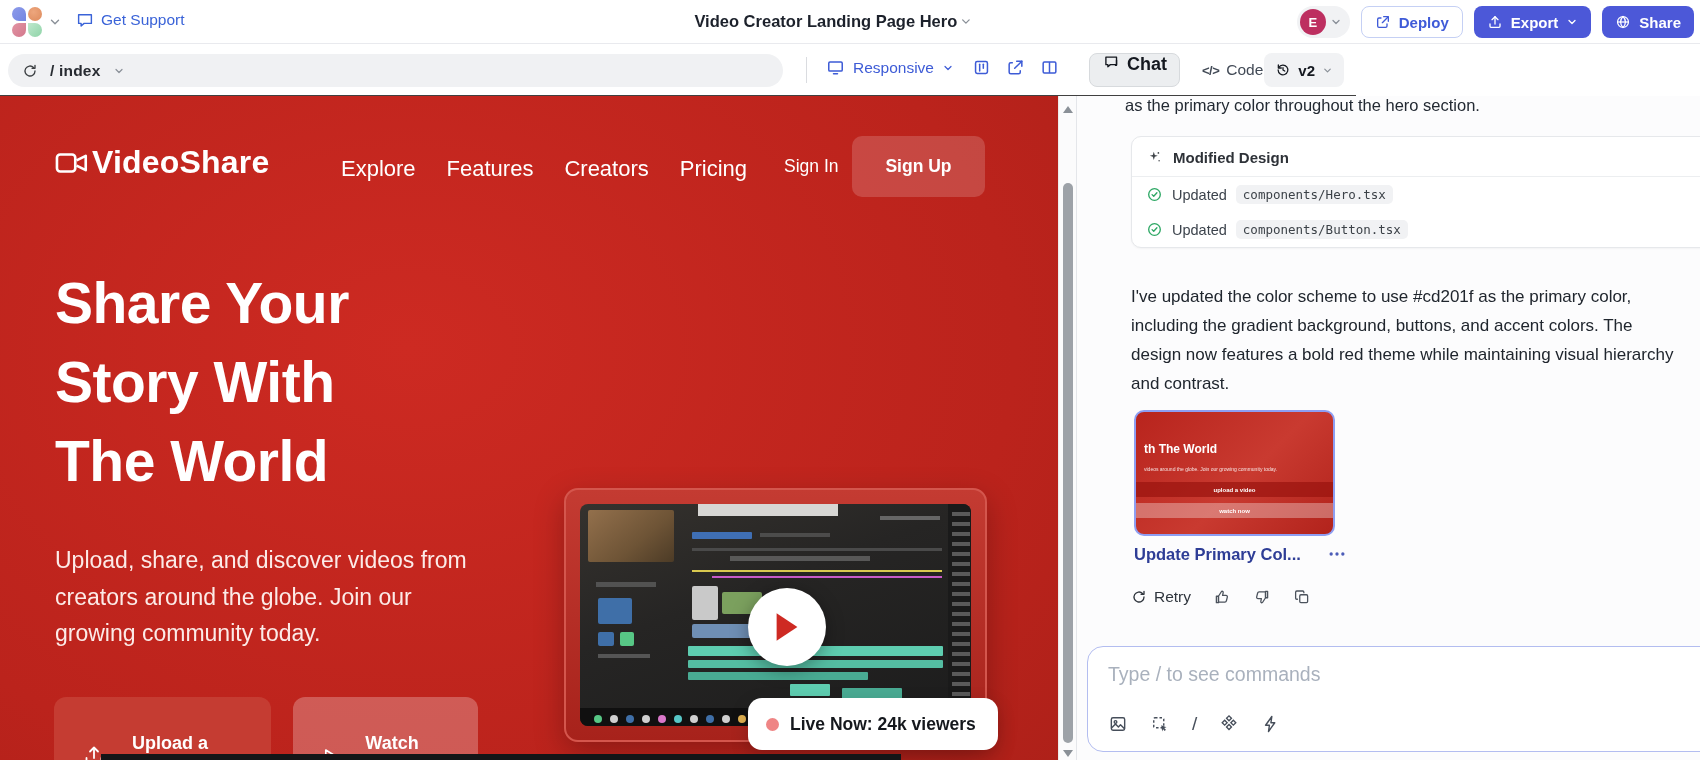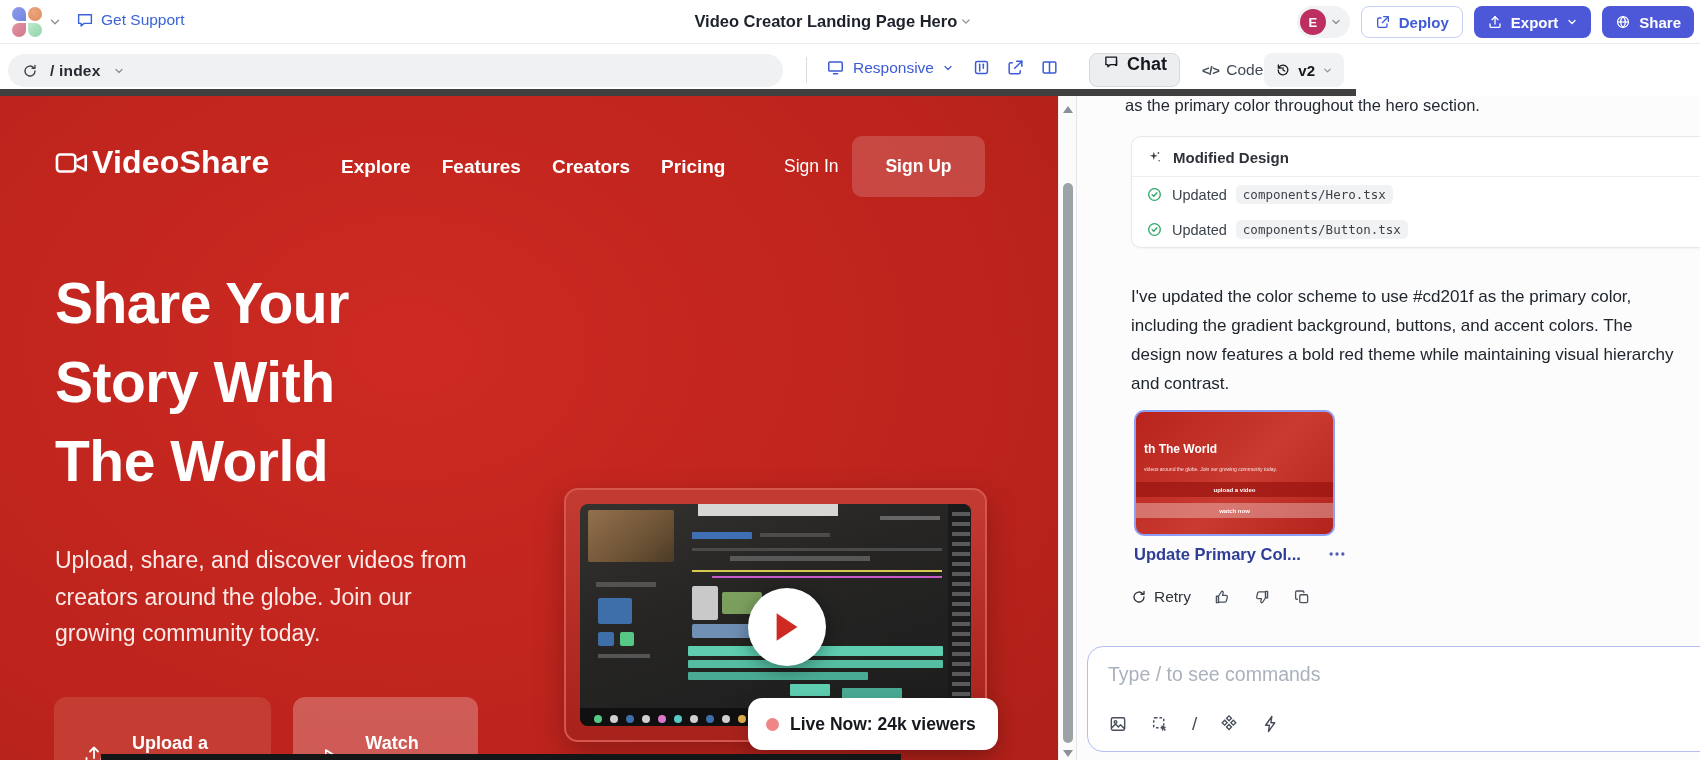--- a/index.html
+++ b/index.html
@@ -29,21 +29,21 @@
                  padding:3px 8px 3px 3px; cursor:pointer; }
   .avatar { width:26px; height:26px; border-radius:50%; background:#bd2f60; color:#fff;
             font-size:13px; font-weight:700; display:flex; align-items:center; justify-content:center; }
   .btn { display:flex; align-items:center; gap:8px; height:32px; padding:0 13px; border-radius:8px;
          font-size:15px; font-weight:600; cursor:pointer; white-space:nowrap; }
   .btn-outline { background:#fff; border:1px solid #c5d0f4; color:#3f5bd8; }
   .btn-solid { background:#4c58d8; color:#fff; }
 
   
   .toolbar { position:absolute; left:0; top:44px; width:1356px; height:52px; background:#fff;
-             border-bottom:7px solid #404040; }
+             border-bottom:1px solid #404040; }
   .urlbar { position:absolute; left:8px; top:10px; width:775px; height:33px; background:#f0f1f3;
             border-radius:17px; display:flex; align-items:center; gap:12px; padding:0 14px;
             color:#272b31; }
   .urlbar .path { font-size:15.5px; font-weight:600; letter-spacing:.2px; }
   .vdiv { position:absolute; left:806px; top:13px; width:1px; height:26px; background:#dadce0; }
   .resp { position:absolute; left:826px; top:14px; display:flex; align-items:center; gap:8px;
           color:#3d5bd6; font-size:15.5px; font-weight:500; cursor:pointer; }
   .tb-icons { position:absolute; left:972px; top:14px; display:flex; align-items:center; gap:15px; color:#3d5bd6; }
   .tabs { position:absolute; left:1089px; top:9px; display:flex; align-items:center; gap:22px; }
   .tab-chat { display:flex; gap:8px; background:#eceef0; border:1px solid #d7dadd;
@@ -54,21 +54,21 @@
               background:#f1f2f4; border-radius:8px; height:34px; padding:0 11px; font-size:15px;
               font-weight:600; color:#14181f; cursor:pointer; }
 
   
   .preview { position:absolute; left:0; top:96px; width:1076px; height:664px; overflow:hidden;
              background:radial-gradient(125% 150% at 38% 38%, #cd2a22 0%, #bb231c 45%, #961c14 100%); }
   .hero-nav { position:absolute; left:0; top:0; width:1058px; height:110px; }
   .brand { position:absolute; left:55px; top:48px; display:flex; align-items:center; gap:3px;
            color:#fff; font-size:32px; font-weight:700; letter-spacing:.2px; }
   .nav-links { position:absolute; left:341px; top:60px; display:flex; gap:31px; color:#fff;
-               font-size:19px; font-weight:700; }
+               font-size:22px; font-weight:400; }
   .nav-links span { cursor:pointer; }
   .signin { position:absolute; left:784px; top:60px; color:#fff; font-size:17.5px; font-weight:500; cursor:pointer; }
   .signup { position:absolute; left:852px; top:40px; width:133px; height:61px; border-radius:10px;
             background:rgba(255,255,255,.17); color:#fff; font-size:17.5px; font-weight:700;
             display:flex; align-items:center; justify-content:center; cursor:pointer; }
   .hero-h1 { position:absolute; left:55px; top:168px; color:#fff; font-size:57px; font-weight:700;
              line-height:79px; letter-spacing:-.5px; }
   .hero-p { position:absolute; left:55px; top:446px; width:438px; color:#fcebe8; font-size:23px;
             line-height:36.5px; font-weight:400; }
   .cta-upload { position:absolute; left:54px; top:601px; width:217px; height:118px; border-radius:12px;

